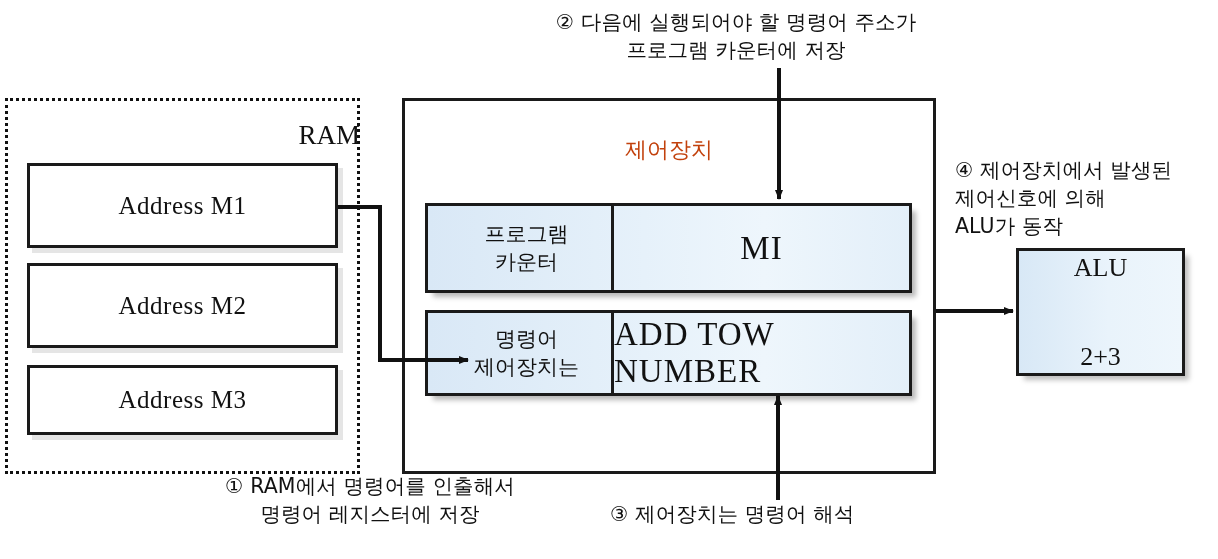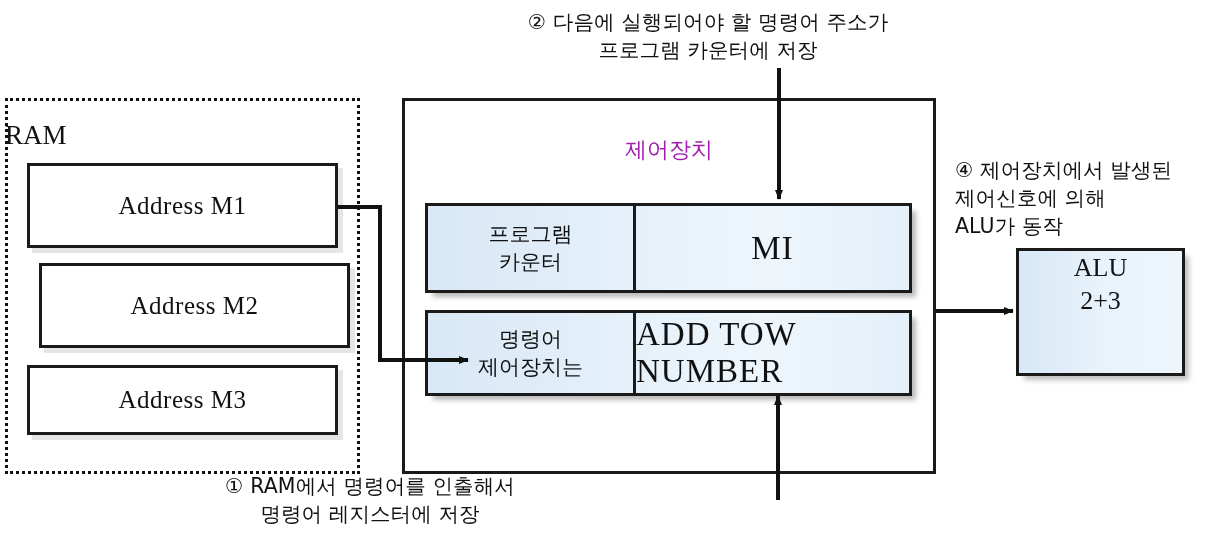--- a/index.html
+++ b/index.html
@@ -42,21 +42,21 @@
     height: 376px;
     border: 3px dotted #111111;
     box-sizing: border-box;
     background: #ffffff;
   }
   #ram-title {
     position: absolute;
     left: 5px;
     top: 120px;
     width: 355px;
-    text-align: left;
+    text-align: right;
     font-size: 27px;
     font-family: "Liberation Serif", "DejaVu Serif", serif;
     color: #111111;
   }
 
   .ram-cell {
     position: absolute;
     left: 27px;
     width: 311px;
     border: 3px solid #1a1a1a;
@@ -67,21 +67,21 @@
     flex-direction: column;
     align-items: center;
     justify-content: center;
     font-family: "Liberation Serif", "DejaVu Serif", serif;
     font-size: 25px;
     line-height: 32px;
     color: #111111;
     text-align: center;
   }
   #ram-cell-0 { top: 163px; height: 85px; gap: 28px; }
-  #ram-cell-1 { top: 263px; height: 85px; margin-left: 12px; }
+  #ram-cell-1 { top: 263px; height: 85px; }
   #ram-cell-2 { top: 365px; height: 70px; }
   .ram-cell .l1 { letter-spacing: 0.5px; }
   .ram-cell .l2 { letter-spacing: 0.5px; }
 
   
   #control-unit {
     position: absolute;
     left: 402px;
     top: 98px;
     width: 534px;
@@ -91,49 +91,50 @@
     background: #ffffff;
   }
   #control-unit-title {
     position: absolute;
     left: 402px;
     top: 135px;
     width: 534px;
     text-align: center;
     font-family: "DejaVu Sans", "Liberation Sans", sans-serif;
     font-size: 22px;
-    color: #a21caf;
+    color: #c2410c;
   }
 
   .reg-row {
     position: absolute;
     left: 425px;
     width: 487px;
     border: 3px solid #1a1a1a;
     box-sizing: border-box;
     display: flex;
     box-shadow: 6px 6px 5px -2px rgba(0,0,0,0.28);
     background: linear-gradient(to right, #d9e8f6 0%, #e6f1fa 45%, #eef6fc 70%, #e3eff9 100%);
   }
   #reg-row-0 { top: 203px; height: 90px; }
   #reg-row-1 { top: 310px; height: 86px; }
 
   .reg-name {
-    width: 208px;
+    width: 172px;
     box-sizing: border-box;
     border-right: 3px solid #1a1a1a;
     display: flex;
     flex-direction: column;
     align-items: center;
     justify-content: center;
     font-family: "DejaVu Sans", "Liberation Sans", sans-serif;
     font-size: 21px;
     line-height: 28px;
     color: #111111;
     text-align: center;
+    margin-left: 14px;
   }
   .reg-value {
     flex: 1;
     display: flex;
     align-items: center;
     justify-content: center;
     font-family: Liberation Serif, serif;
     font-size: 33px;
     letter-spacing: 1px;
     color: #111111;
@@ -146,30 +147,30 @@
     top: 248px;
     width: 169px;
     height: 128px;
     border: 3px solid #1a1a1a;
     box-sizing: border-box;
     background: linear-gradient(to right, #d8e8f6 0%, #e9f3fb 55%, #eef6fc 100%);
     box-shadow: 6px 6px 5px -2px rgba(0,0,0,0.25);
     display: flex;
     flex-direction: column;
     align-items: center;
-    justify-content: flex-start;
+    justify-content: space-between;
     font-family: "Liberation Serif", "DejaVu Serif", serif;
     font-size: 26px;
     line-height: 33px;
     color: #111111;
     text-align: center;
   }
 
   
-  #anno-2 { left: 493px; top: 8px; width: 430px; text-align: center; }
+  #anno-2 { left: 521px; top: 8px; width: 430px; text-align: center; }
   #anno-4 { left: 955px; top: 140px; width: 262px; text-align: left; margin-top: 16px; }
   #anno-1 { left: 170px; top: 472px; width: 400px; text-align: center; }
   #anno-3 { left: 610px; top: 500px; width: 300px; text-align: left; }
 
   svg.connectors {
     position: absolute;
     left: 0; top: 0;
     width: 1218px;
     height: 559px;
     pointer-events: none;
@@ -219,20 +220,21 @@
     <div>2+3</div>
   </div>
 
   <div class="anno" id="anno-2">② 다음에 실행되어야 할 명령어 주소가
 프로그램 카운터에 저장</div>
   <div class="anno" id="anno-4">④ 제어장치에서 발생된
 제어신호에 의해
 ALU가 동작</div>
   <div class="anno" id="anno-1">① RAM에서 명령어를 인출해서
 명령어 레지스터에 저장</div>
+  <div class="anno" id="anno-3">③ 제어장치는 명령어 해석</div>
 
   <svg class="connectors" viewBox="0 0 1218 559">
     <defs>
       <marker id="ah" markerWidth="10" markerHeight="8" refX="9" refY="4" orient="auto" markerUnits="userSpaceOnUse">
         <path d="M0,0 L10,4 L0,8 z" fill="#111111"></path>
       </marker>
     </defs>
 
     <g>
       <path d="M338,207 L380,207 L380,360 L468,360" fill="none" stroke="#111111" stroke-width="4" marker-end="url(#ah)"></path>

